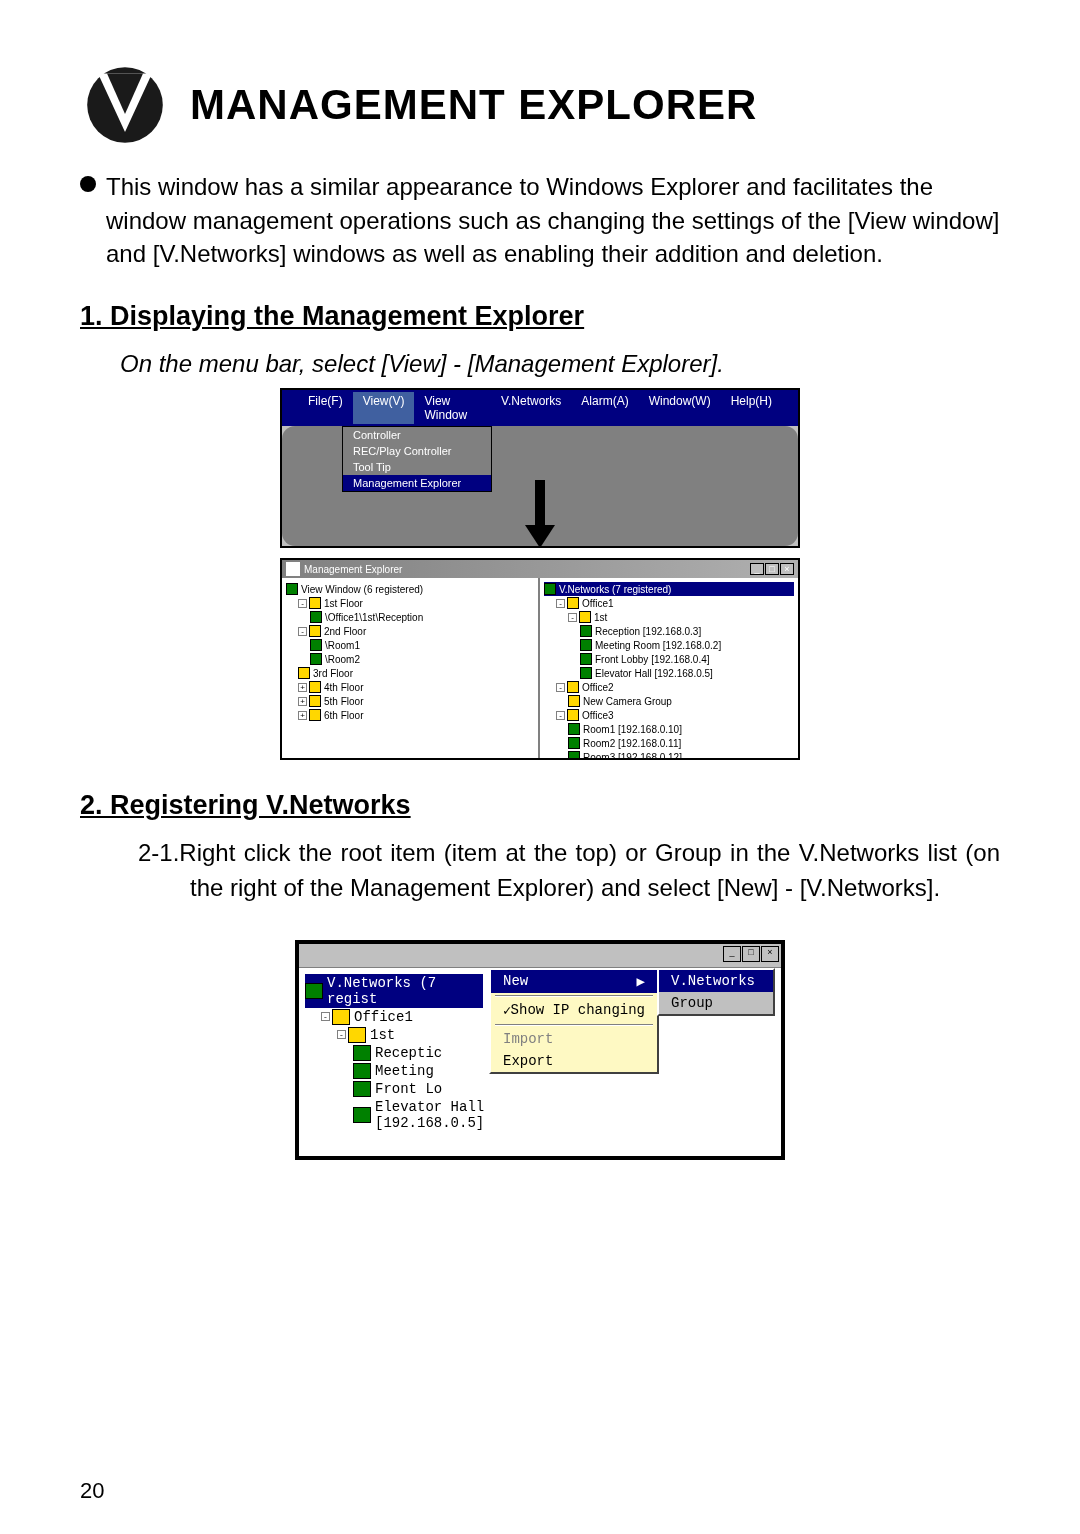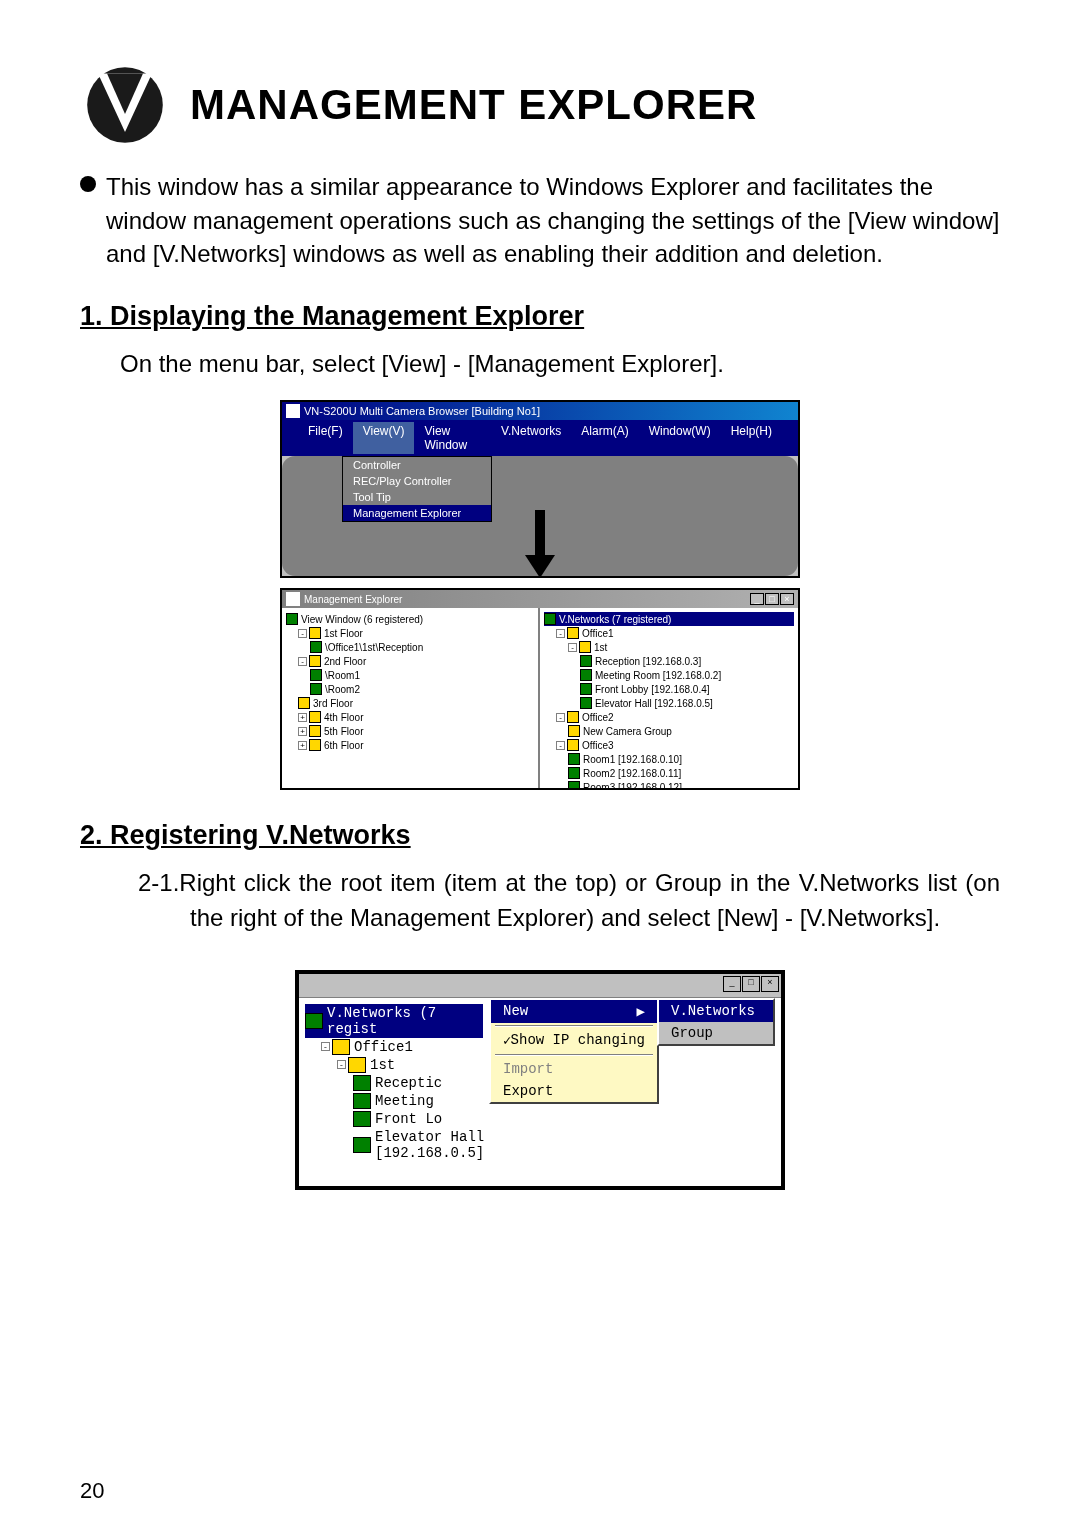--- a/index.html
+++ b/index.html
@@ -56,22 +56,23 @@
     }
     .section-heading {
       font-size: 27px;
       font-weight: bold;
       text-decoration: underline;
       margin-bottom: 15px;
     }
     .section-text {
       font-size: 24px;
       margin-left: 40px;
-      margin-bottom: 20px;
+      margin-bottom: 8px;
       line-height: 1.4;
+      font-style: italic;
     }
     .step-text {
       font-size: 24px;
       margin-left: 30px;
       margin-bottom: 34px;
       line-height: 1.45;
       text-align: justify;
     }
     .step-indent {
       margin-left: 110px;
@@ -324,24 +325,20 @@
   <div class="bullet"></div>
   <div class="intro-text">This window has a similar appearance to Windows Explorer and facilitates the window management operations such as changing the settings of the [View window] and [V.Networks] windows as well as enabling their addition and deletion.</div>
 </div>
 
 <div class="section-heading">1. Displaying the Management Explorer</div>
 <div class="section-text">On the menu bar, select [View] - [Management Explorer].</div>
 
 <div class="screenshot-container">
   <div style="display:flex;flex-direction:column;align-items:center;">
     <div class="win-app" style="position:relative;">
-      <div class="titlebar">
-        <span class="titlebar-icon"></span>
-        <span>VN-S200U Multi Camera Browser [Building No1]</span>
-      </div>
       <div class="menubar" style="background:#000080;">
         <div class="menu-item">File(F)</div>
         <div class="menu-item highlighted" style="background:#4060a0;">View(V)</div>
         <div class="menu-item">View Window</div>
         <div class="menu-item">V.Networks</div>
         <div class="menu-item">Alarm(A)</div>
         <div class="menu-item">Window(W)</div>
         <div class="menu-item">Help(H)</div>
       </div>
       <div class="main-area">

